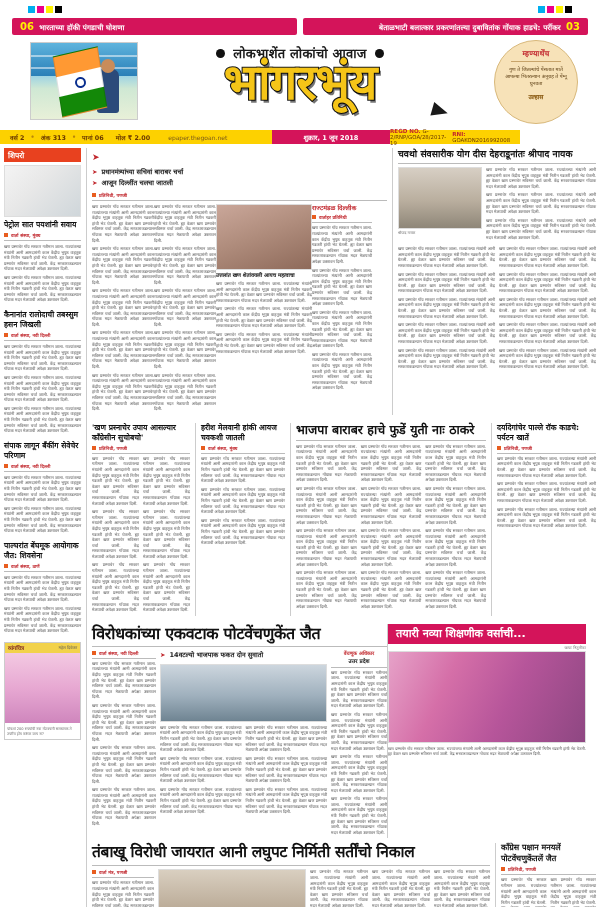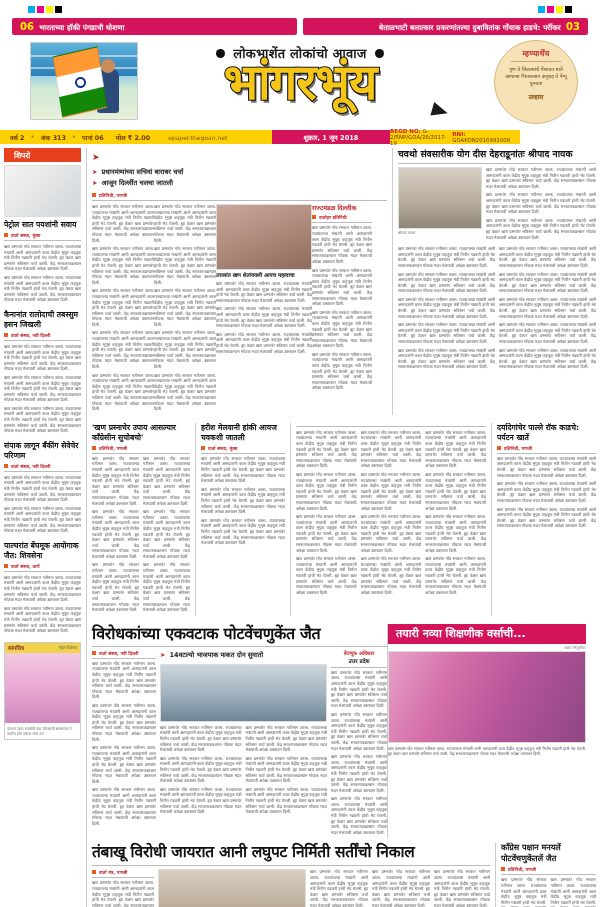--- a/index.html
+++ b/index.html
@@ -127,21 +127,21 @@
 
   .byline { font-size:4.6px; font-weight:bold; color:#c1272d; display:flex; align-items:center; gap:3px; }
   .byline .sq { width:4px; height:4px; background:#e85d1f; display:inline-block; }
 
   .hl-2 { font-size:9.2px; font-weight:bold; color:#111; line-height:12px; }
   .hl-3 { font-size:7.6px; font-weight:bold; color:#111; line-height:10px; }
   .hl-sm { font-size:6.4px; font-weight:bold; color:#111; line-height:8.4px; }
 
   .sec-head-red {
     background:#e8411f; color:#fff; font-size:7.5px; font-weight:bold;
-    padding:2px 10px; display:inline-block;
+    padding:2px 4px; display:inline-block;
   }
   .banner-pink {
     background:#d4145a; color:#fff; font-size:11px; font-weight:bold;
     padding:3px 8px; line-height:14px;
   }
 
   .photo { background:#cfcfcf; position:relative; overflow:hidden; border:1px solid #ddd; }
   .cap { font-size:3.6px; color:#666; line-height:5px; margin-top:2px; }
 
   
@@ -430,20 +430,21 @@
             <div class="rule-h" style="margin:2px 0"></div>
             <div class="txt">
                 <p>खण प्रस्नाचेर गोंय सरकार गतीमान जाला. राज्यांतल्या मंत्र्यांनी आनी आमदारांनी काल केंद्रीय भूपृष्ठ वाहतूक मंत्री नितीन गडकरी हांची भेट घेतली. ह्या वेळार खण प्रस्नाचेर सविस्तर चर्चा जाली. केंद्र सरकाराकडल्यान गोंयाक मदत मेळपाची अपेक्षा उक्तावन दिली.</p>
                 <p>खण प्रस्नाचेर गोंय सरकार गतीमान जाला. राज्यांतल्या मंत्र्यांनी आनी आमदारांनी काल केंद्रीय भूपृष्ठ वाहतूक मंत्री नितीन गडकरी हांची भेट घेतली. ह्या वेळार खण प्रस्नाचेर सविस्तर चर्चा जाली. केंद्र सरकाराकडल्यान गोंयाक मदत मेळपाची अपेक्षा उक्तावन दिली.</p>
                 <p>खण प्रस्नाचेर गोंय सरकार गतीमान जाला. राज्यांतल्या मंत्र्यांनी आनी आमदारांनी काल केंद्रीय भूपृष्ठ वाहतूक मंत्री नितीन गडकरी हांची भेट घेतली. ह्या वेळार खण प्रस्नाचेर सविस्तर चर्चा जाली. केंद्र सरकाराकडल्यान गोंयाक मदत मेळपाची अपेक्षा उक्तावन दिली.</p>
               </div>
           </div>
           <div class="vline"></div>
 
           <div class="col" style="width:190px">
+            <div class="hl-2" style="font-size:12.5px;line-height:14px">भाजपा बाराबर हाचे फुडें युती नाः ठाकरे</div>
             <div class="rule-h" style="margin:3px 0"></div>
             <div style="display:flex;gap:4px">
               <div class="txt" style="flex:1">
                   <p>खण प्रस्नाचेर गोंय सरकार गतीमान जाला. राज्यांतल्या मंत्र्यांनी आनी आमदारांनी काल केंद्रीय भूपृष्ठ वाहतूक मंत्री नितीन गडकरी हांची भेट घेतली. ह्या वेळार खण प्रस्नाचेर सविस्तर चर्चा जाली. केंद्र सरकाराकडल्यान गोंयाक मदत मेळपाची अपेक्षा उक्तावन दिली.</p>
                   <p>खण प्रस्नाचेर गोंय सरकार गतीमान जाला. राज्यांतल्या मंत्र्यांनी आनी आमदारांनी काल केंद्रीय भूपृष्ठ वाहतूक मंत्री नितीन गडकरी हांची भेट घेतली. ह्या वेळार खण प्रस्नाचेर सविस्तर चर्चा जाली. केंद्र सरकाराकडल्यान गोंयाक मदत मेळपाची अपेक्षा उक्तावन दिली.</p>
                   <p>खण प्रस्नाचेर गोंय सरकार गतीमान जाला. राज्यांतल्या मंत्र्यांनी आनी आमदारांनी काल केंद्रीय भूपृष्ठ वाहतूक मंत्री नितीन गडकरी हांची भेट घेतली. ह्या वेळार खण प्रस्नाचेर सविस्तर चर्चा जाली. केंद्र सरकाराकडल्यान गोंयाक मदत मेळपाची अपेक्षा उक्तावन दिली.</p>
                   <p>खण प्रस्नाचेर गोंय सरकार गतीमान जाला. राज्यांतल्या मंत्र्यांनी आनी आमदारांनी काल केंद्रीय भूपृष्ठ वाहतूक मंत्री नितीन गडकरी हांची भेट घेतली. ह्या वेळार खण प्रस्नाचेर सविस्तर चर्चा जाली. केंद्र सरकाराकडल्यान गोंयाक मदत मेळपाची अपेक्षा उक्तावन दिली.</p>
                 </div>
               <div class="txt" style="flex:1">
                   <p>खण प्रस्नाचेर गोंय सरकार गतीमान जाला. राज्यांतल्या मंत्र्यांनी आनी आमदारांनी काल केंद्रीय भूपृष्ठ वाहतूक मंत्री नितीन गडकरी हांची भेट घेतली. ह्या वेळार खण प्रस्नाचेर सविस्तर चर्चा जाली. केंद्र सरकाराकडल्यान गोंयाक मदत मेळपाची अपेक्षा उक्तावन दिली.</p>

